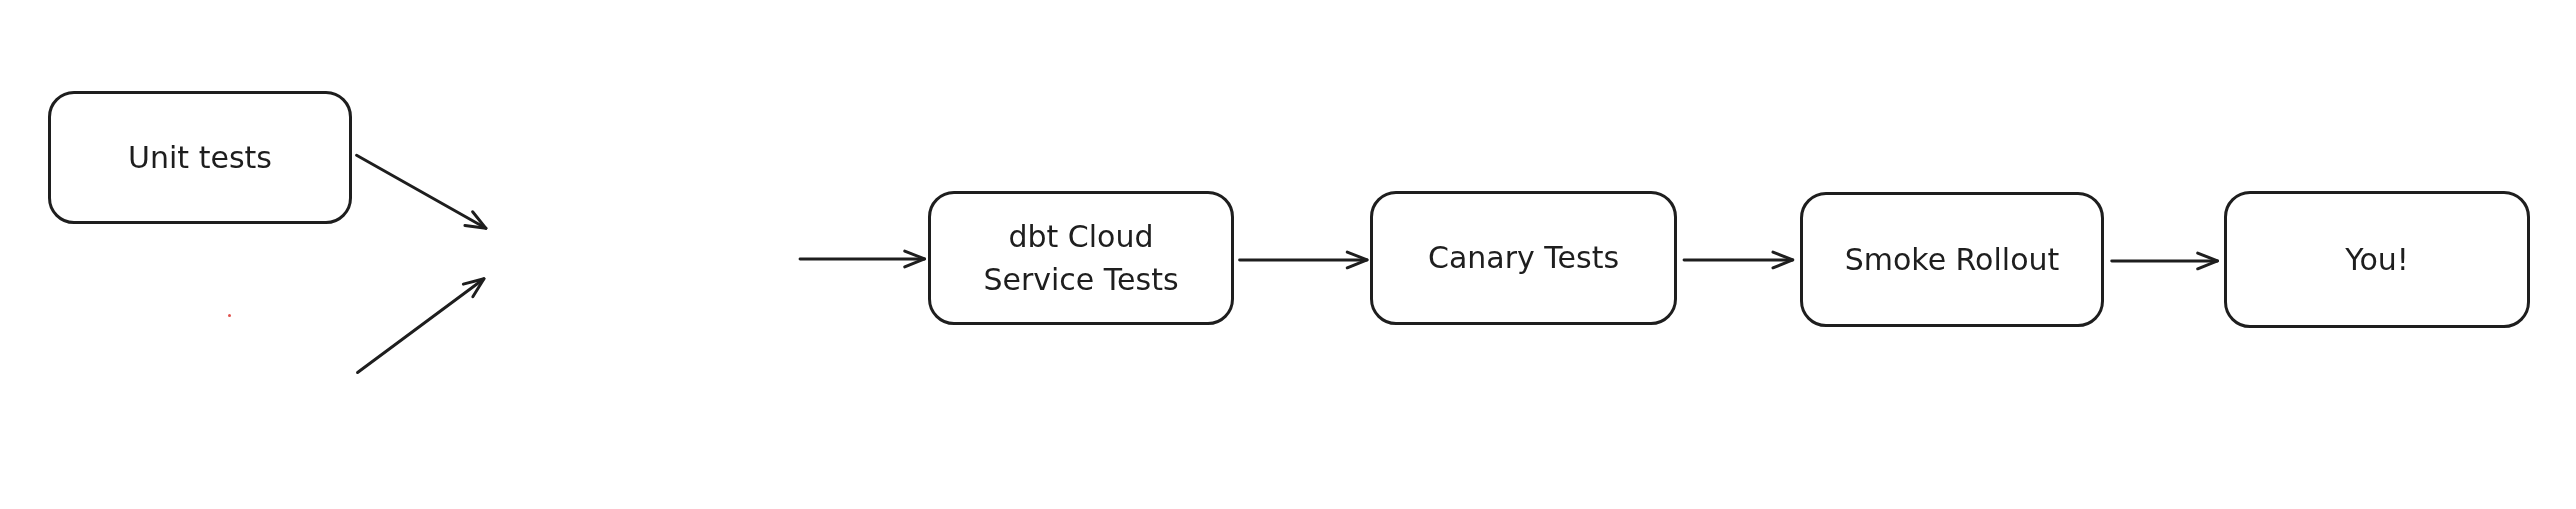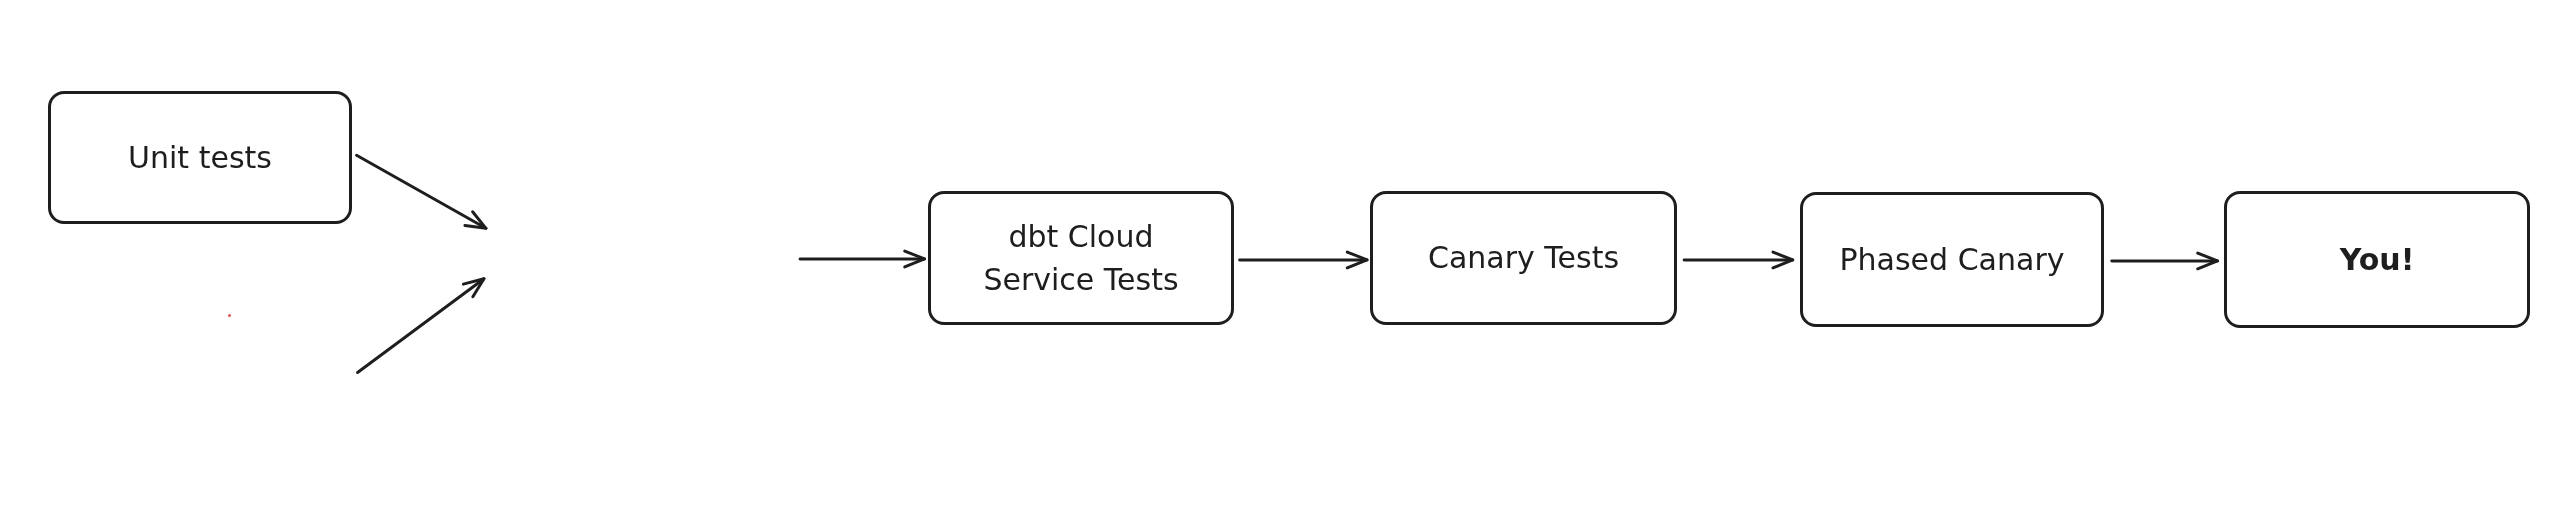--- a/index.html
+++ b/index.html
@@ -30,39 +30,39 @@
     stroke-width: 3;
     fill: none;
     stroke-linecap: round;
     stroke-linejoin: round;
   }
   .node {
     position: absolute;
     box-sizing: border-box;
     background: #ffffff;
     border: 3px solid #1e1e1e;
-    border-radius: 16px;
+    border-radius: 26px;
     display: flex;
     align-items: center;
     justify-content: center;
     text-align: center;
   }
   .node-label {
     font-size: 30px;
     line-height: 1.45;
     color: #1e1e1e;
     white-space: pre-line;
   }
   .n-unit      { left: 48px;   top: 91px;  width: 304px; height: 133px; }
   .n-func      { left: 48px;   top: 298px; width: 304px; height: 133px; }
   .n-smoke     { left: 491px;  top: 190px; width: 304px; height: 133px; }
   .n-dbt       { left: 928px;  top: 191px; width: 306px; height: 134px; }
   .n-canary    { left: 1370px; top: 191px; width: 307px; height: 134px; }
   .n-phased    { left: 1800px; top: 192px; width: 304px; height: 135px; }
-  .n-you       { left: 2224px; top: 191px; width: 306px; height: 137px; font-weight: bold; }
+  .n-you       { left: 2224px; top: 191px; width: 306px; height: 137px; }
   .red-dot {
     position: absolute;
     left: 228px;
     top: 314px;
     width: 3px;
     height: 3px;
     border-radius: 50%;
   }
 </style>
 </head>
@@ -106,21 +106,21 @@
   <div class="node n-dbt">
     <span class="node-label">dbt Cloud
 Service Tests</span>
   </div>
 
   <div class="node n-canary">
     <span class="node-label">Canary Tests</span>
   </div>
 
   <div class="node n-phased">
-    <span class="node-label">Phased Canary</span>
+    <span class="node-label">Smoke Rollout</span>
   </div>
 
   <div class="node n-you">
     <span class="node-label">You!</span>
   </div>
 
   <div class="red-dot" style="background: rgb(224, 82, 78);"></div>
 
 </div>
 

